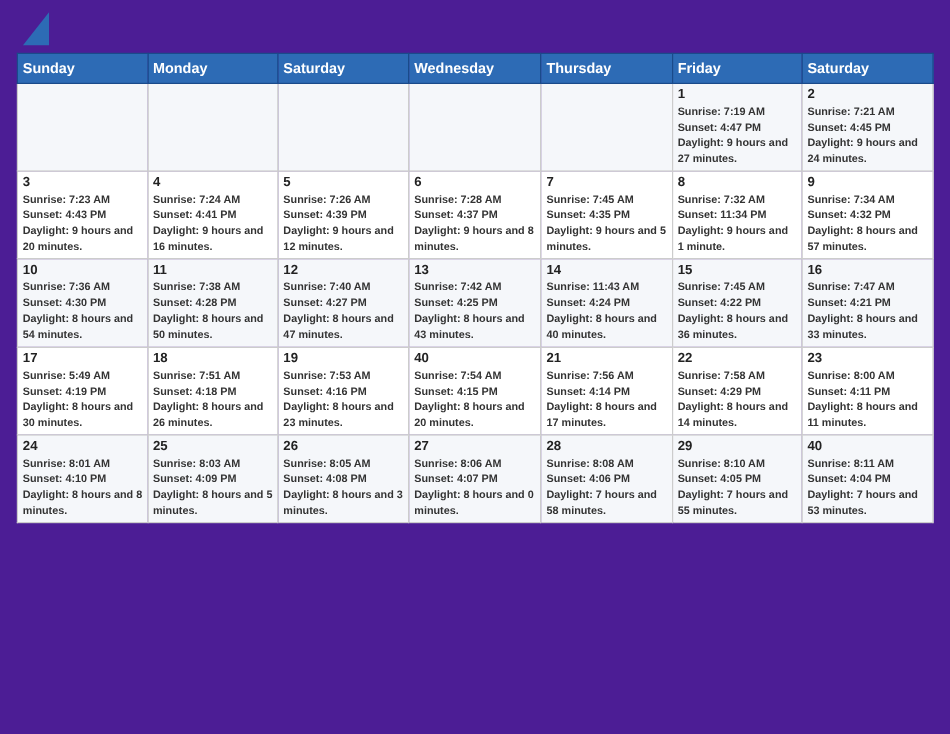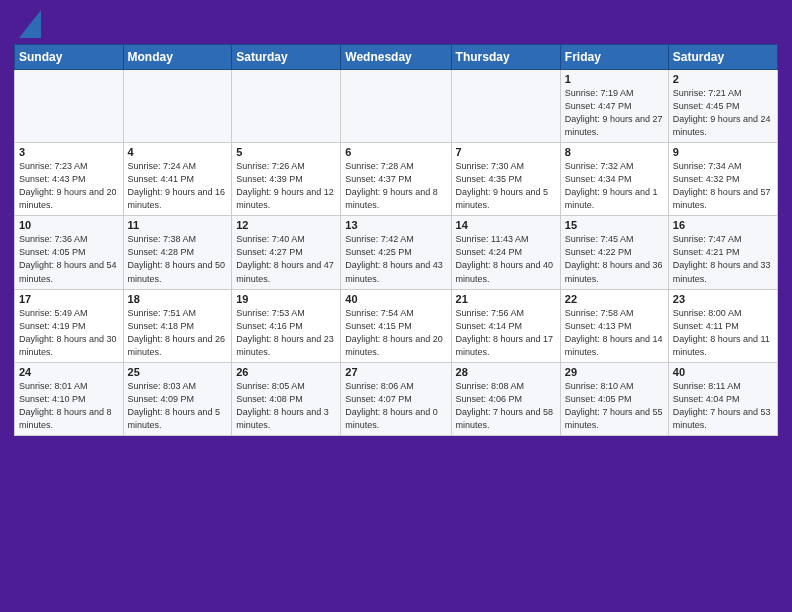--- a/index.html
+++ b/index.html
@@ -69,20 +69,21 @@
       font-size: 11px;
       font-weight: bold;
       color: #222;
       margin-bottom: 2px;
       display: block;
     }
     .day-detail {
       font-size: 9px;
       color: #333;
       line-height: 1.45;
+      font-weight: bold;
     }
     .empty-cell {
       background: #f5f7fa;
     }
     .logo-wrapper {
       display: flex;
       flex-direction: column;
       align-items: flex-start;
     }
     .logo-row {
@@ -174,45 +175,45 @@
           </td>
           <td>
             <span class="day-num">6</span>
             <div class="day-detail">Sunrise: 7:28 AM
 Sunset: 4:37 PM
 Daylight: 9 hours
 and 8 minutes.</div>
           </td>
           <td>
             <span class="day-num">7</span>
-            <div class="day-detail">Sunrise: 7:30 AM
+            <div class="day-detail">Sunrise: 7:45 AM
 Sunset: 4:35 PM
 Daylight: 9 hours
 and 5 minutes.</div>
           </td>
           <td>
             <span class="day-num">8</span>
             <div class="day-detail">Sunrise: 7:32 AM
-Sunset: 4:34 PM
+Sunset: 11:34 PM
 Daylight: 9 hours
 and 1 minute.</div>
           </td>
           <td>
             <span class="day-num">9</span>
             <div class="day-detail">Sunrise: 7:34 AM
 Sunset: 4:32 PM
 Daylight: 8 hours
 and 57 minutes.</div>
           </td>
         </tr>
         <tr>
           <td>
             <span class="day-num">10</span>
             <div class="day-detail">Sunrise: 7:36 AM
-Sunset: 4:05 PM
+Sunset: 4:30 PM
 Daylight: 8 hours
 and 54 minutes.</div>
           </td>
           <td>
             <span class="day-num">11</span>
             <div class="day-detail">Sunrise: 7:38 AM
 Sunset: 4:28 PM
 Daylight: 8 hours
 and 50 minutes.</div>
           </td>
@@ -284,21 +285,21 @@
           <td>
             <span class="day-num">21</span>
             <div class="day-detail">Sunrise: 7:56 AM
 Sunset: 4:14 PM
 Daylight: 8 hours
 and 17 minutes.</div>
           </td>
           <td>
             <span class="day-num">22</span>
             <div class="day-detail">Sunrise: 7:58 AM
-Sunset: 4:13 PM
+Sunset: 4:29 PM
 Daylight: 8 hours
 and 14 minutes.</div>
           </td>
           <td>
             <span class="day-num">23</span>
             <div class="day-detail">Sunrise: 8:00 AM
 Sunset: 4:11 PM
 Daylight: 8 hours
 and 11 minutes.</div>
           </td>

